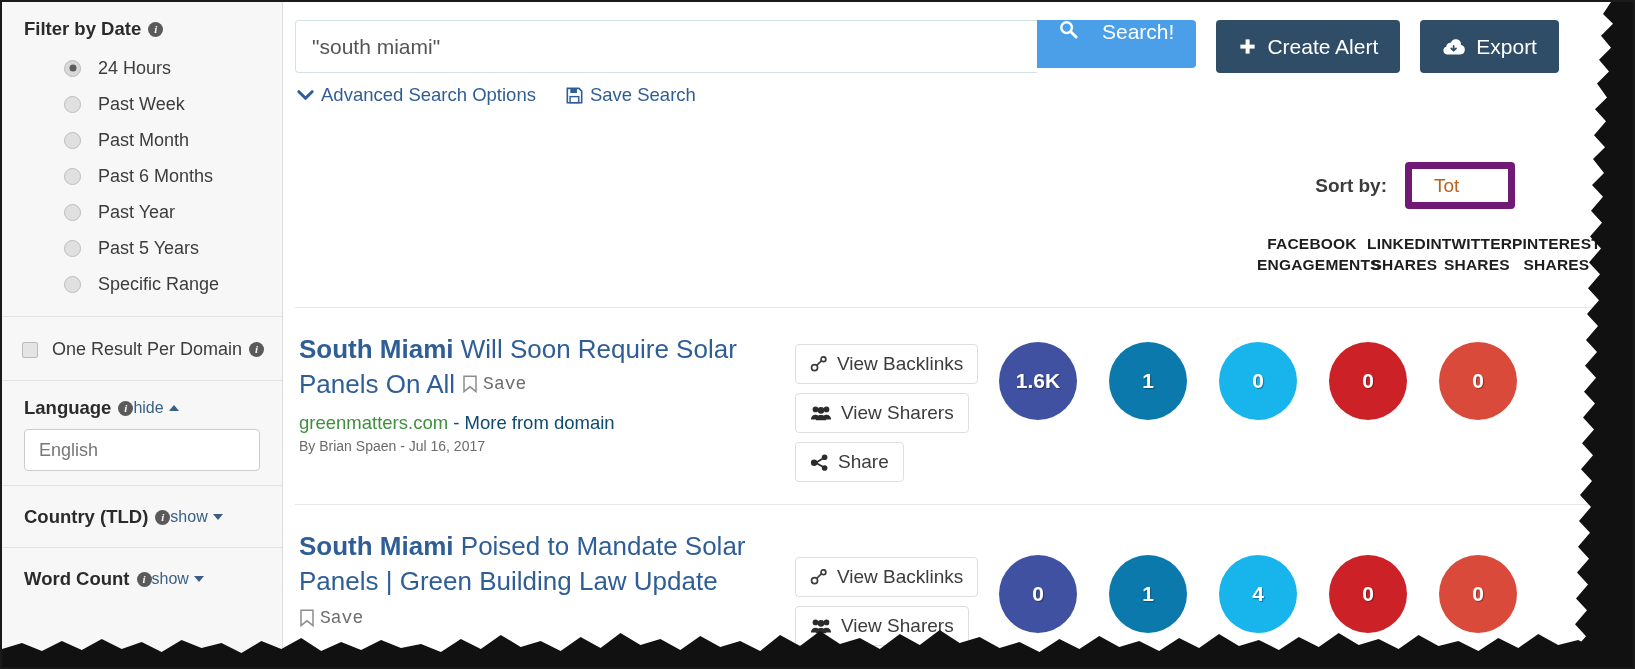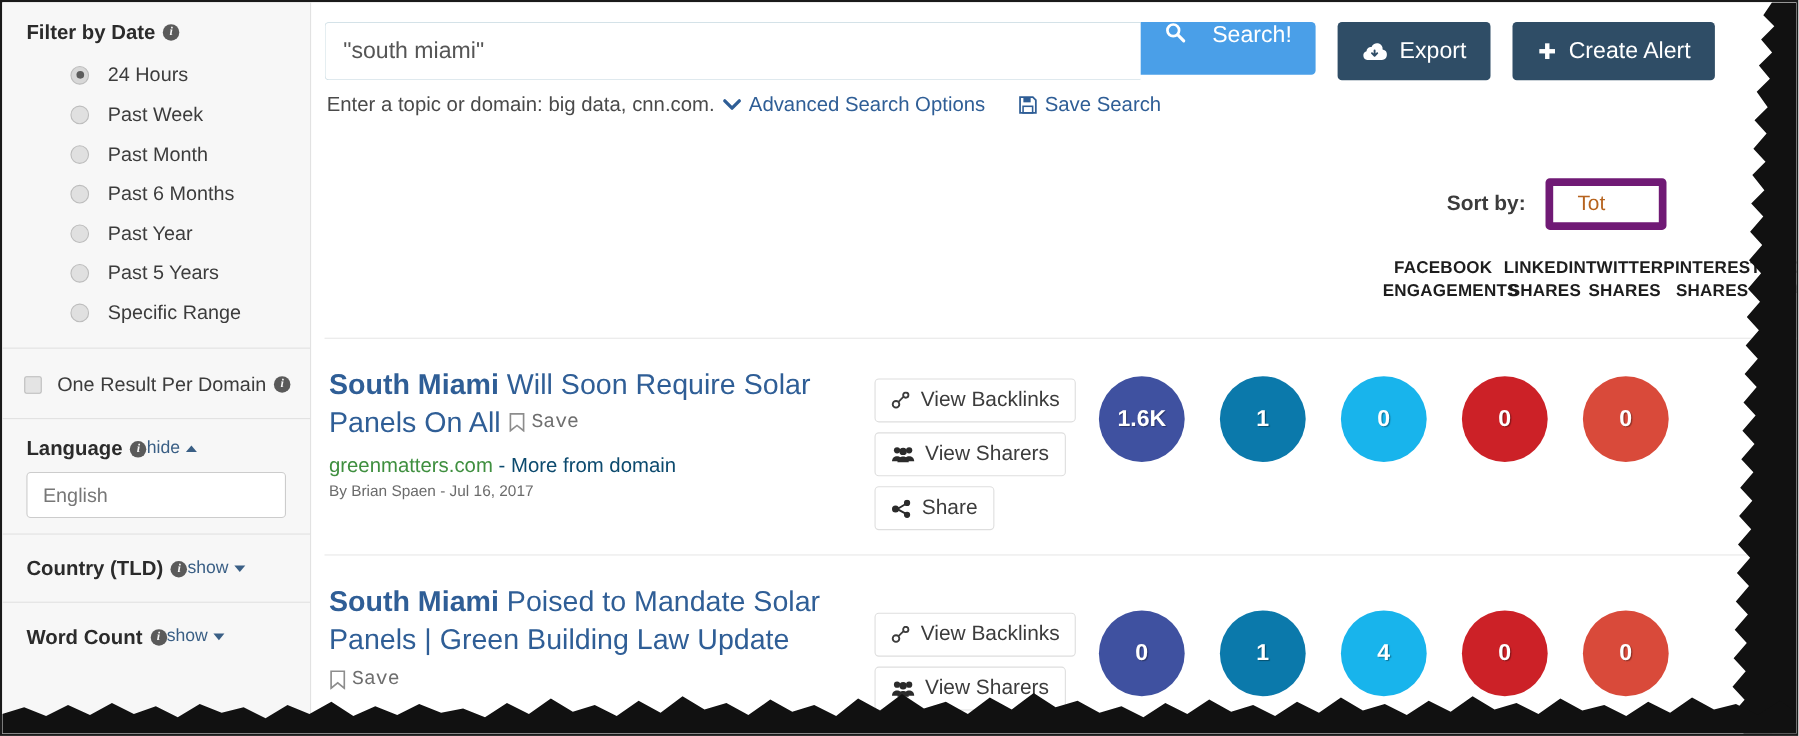--- a/index.html
+++ b/index.html
@@ -303,38 +303,37 @@
         <button class="btn-search">
           <svg class="icn" width="19" height="19" viewBox="0 0 20 20">
             <circle cx="8" cy="8" r="5.6" fill="none" stroke="#fff" stroke-width="2.6"></circle>
             <line x1="12.4" y1="12.4" x2="18" y2="18" stroke="#fff" stroke-width="3" stroke-linecap="round"></line>
           </svg>
           <span>Search!</span>
         </button>
       </div>
 
       <button class="btn-dark">
+        <svg class="icn" width="19" height="19" viewBox="0 0 20 20">
+          <rect x="8" y="2.5" width="4.2" height="15" fill="#fff"></rect>
+          <rect x="2.5" y="8" width="15" height="4.2" fill="#fff"></rect>
+        </svg>
+        <span>Create Alert</span>
+      </button>
+
+      <button class="btn-dark">
         <svg class="icn" width="24" height="19" viewBox="0 0 26 20">
           <path d="M20.5 8.3A5.6 5.6 0 0 0 9.6 6 4.4 4.4 0 0 0 4.6 10.2 4.3 4.3 0 0 0 5.4 18.6h14.4a5.2 5.2 0 0 0 .7-10.3z" fill="#fff"></path>
           <path d="M12.6 9.4v4.2M12.6 14.6l-2.6-2.6M12.6 14.6l2.6-2.6" stroke="#2f4d66" stroke-width="1.9" fill="none" stroke-linecap="round"></path>
         </svg>
         <span>Export</span>
       </button>
-
-      <button class="btn-dark">
-        <svg class="icn" width="19" height="19" viewBox="0 0 20 20">
-          <rect x="8" y="2.5" width="4.2" height="15" fill="#fff"></rect>
-          <rect x="2.5" y="8" width="15" height="4.2" fill="#fff"></rect>
-        </svg>
-        <span>Create Alert</span>
-      </button>
     </div>
 
     <div class="hint-row">
-      <span>Enter a topic or domain: big data, cnn.com.</span>
       <svg class="icn" width="17" height="12" viewBox="0 0 18 12">
         <path d="M2 2.5 L9 9.5 L16 2.5" fill="none" stroke="#2f5e96" stroke-width="3.2" stroke-linecap="round" stroke-linejoin="round"></path>
       </svg>
       <span class="link-blue">Advanced Search Options</span>
       <span class="hint-sep"></span>
       <svg class="icn" width="17" height="17" viewBox="0 0 18 18">
         <path d="M1.4 1.4h12.3l2.9 2.9v12.3H1.4z" fill="none" stroke="#2f5e96" stroke-width="1.7"></path>
         <rect x="4.6" y="1.4" width="7" height="5" fill="#2f5e96"></rect>
         <rect x="4.3" y="10.2" width="9.2" height="6.4" fill="none" stroke="#2f5e96" stroke-width="1.5"></rect>
       </svg>

